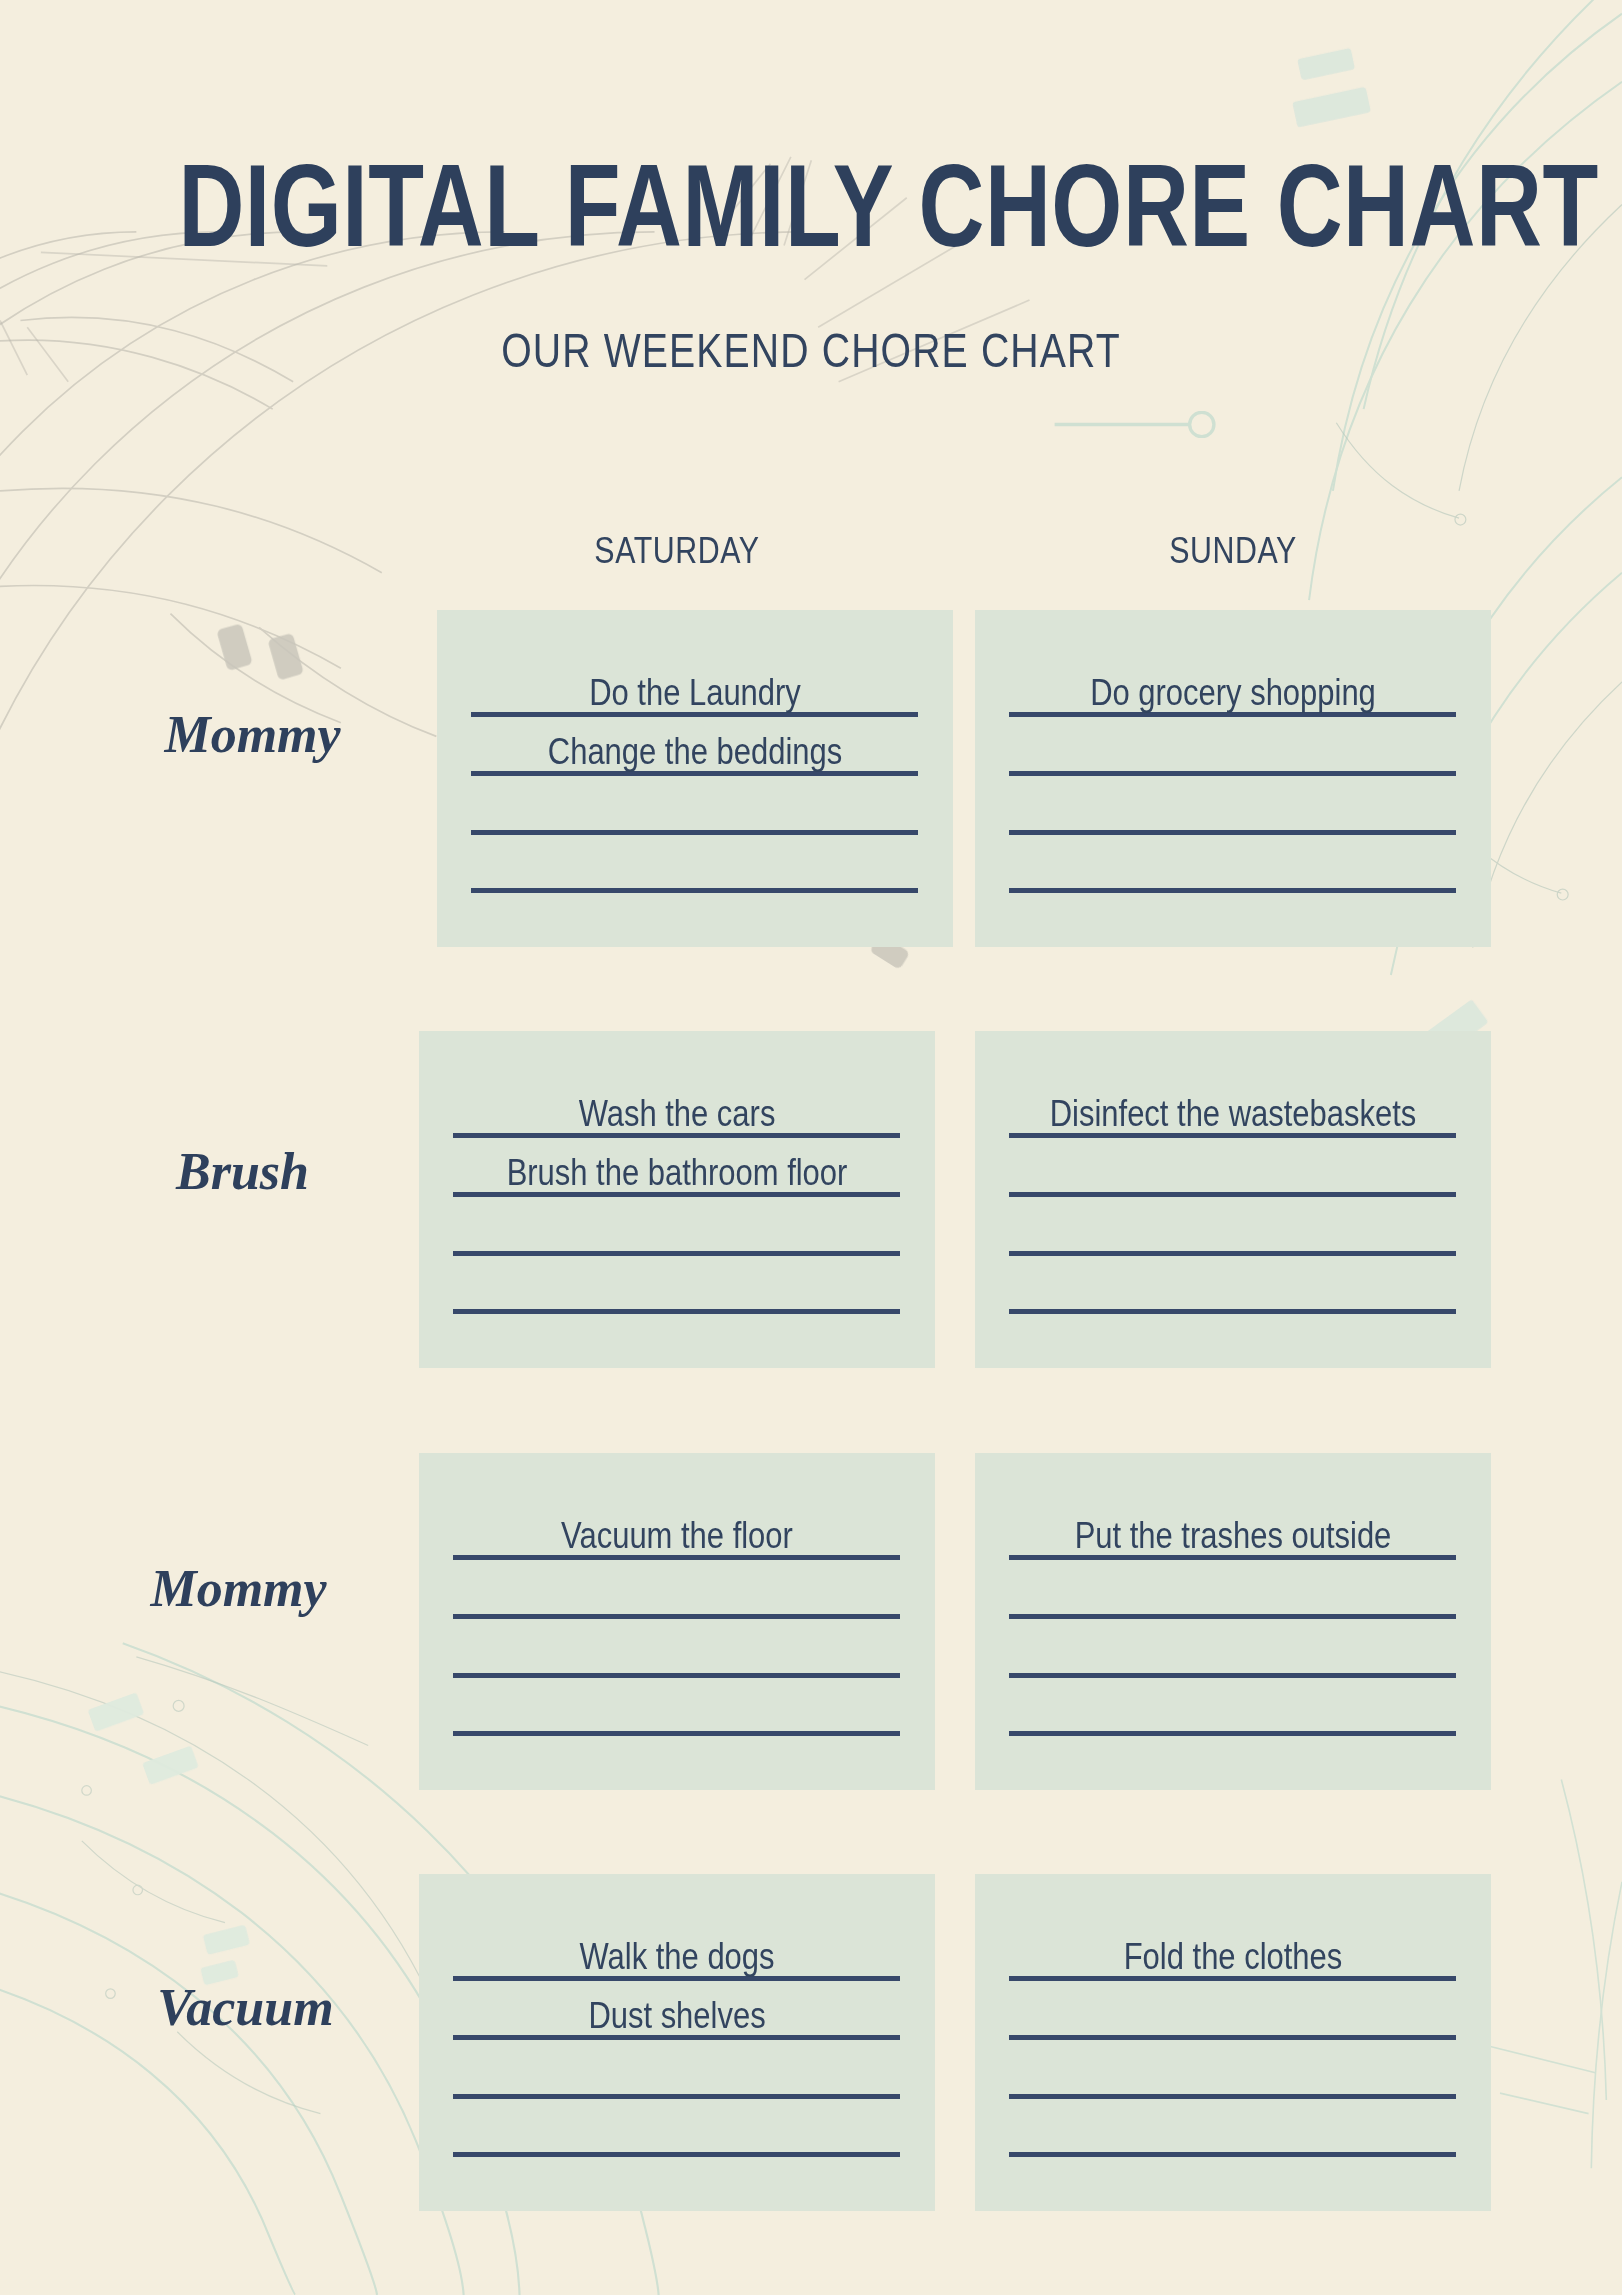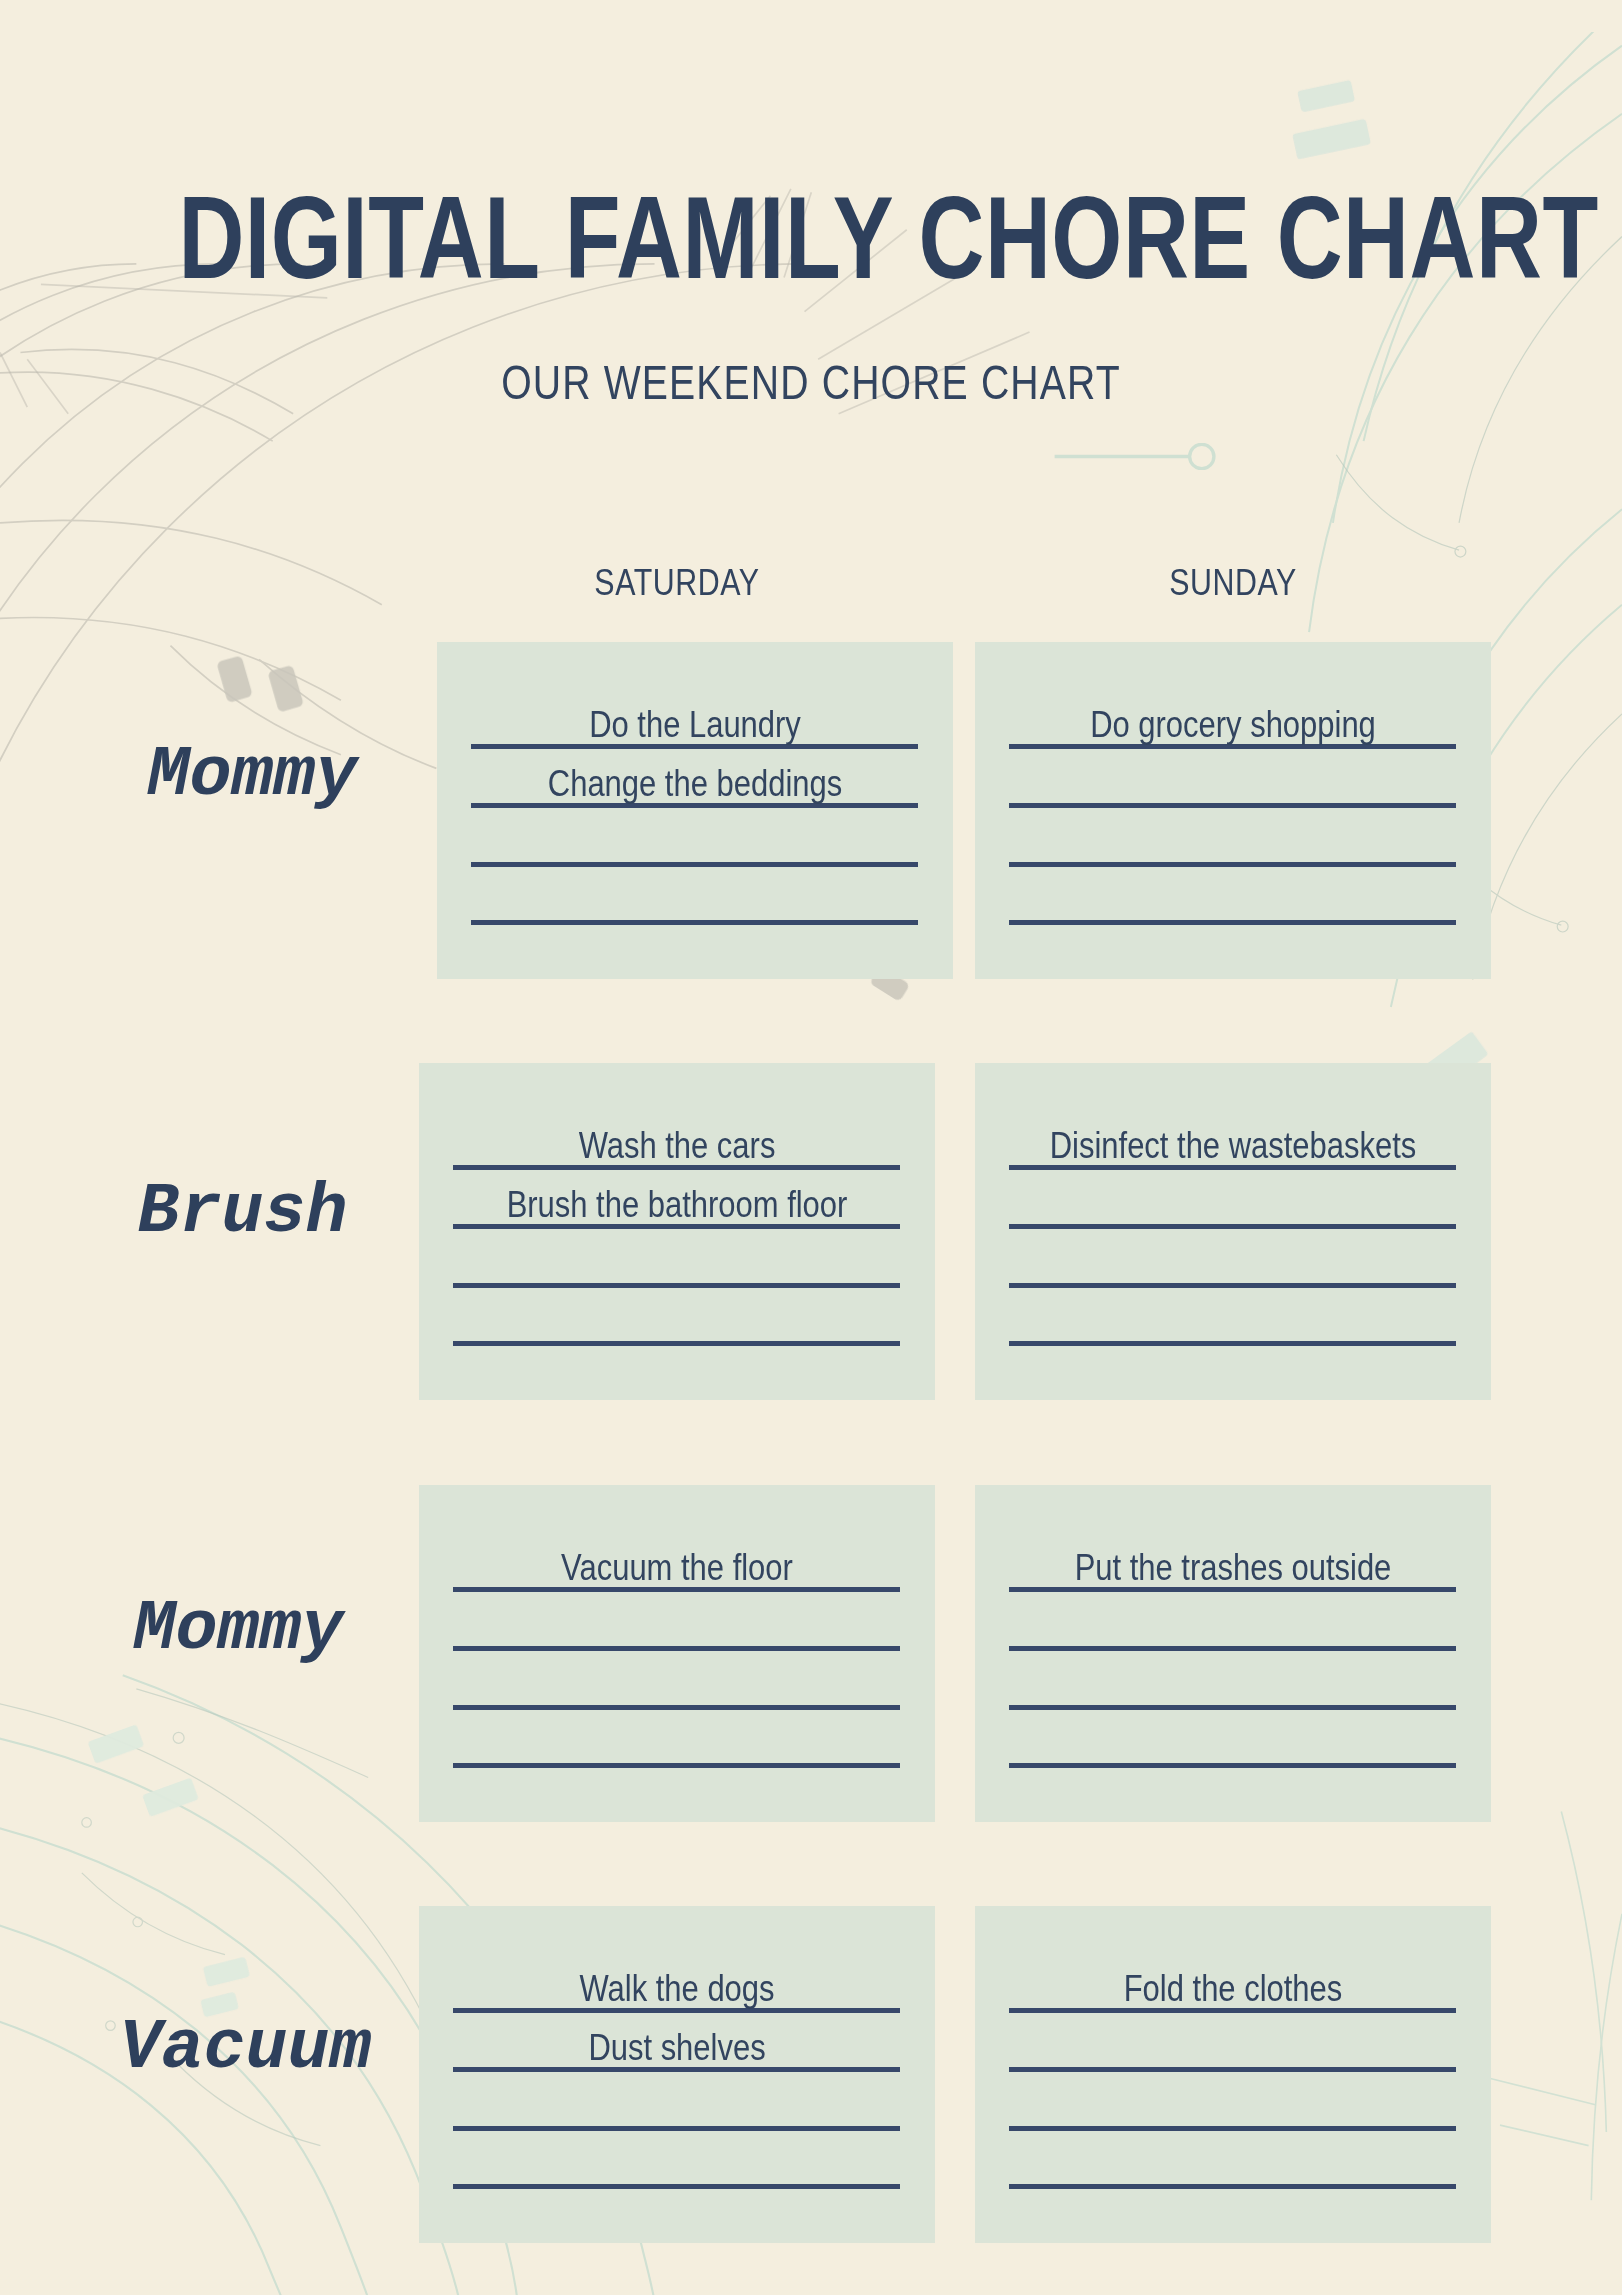--- a/index.html
+++ b/index.html
@@ -3,21 +3,21 @@
 <meta charset="utf-8">
 <style>
   html,body{margin:0;padding:0;}
   body{
     width:1622px;height:2295px;
     background:#f4eede;
     font-family:"Liberation Sans", sans-serif;
     overflow:hidden;
     position:relative;
   }
-  #page{position:absolute;inset:0;width:1622px;height:1727px;margin-top:32px;}
+  #page{position:absolute;inset:0;width:1622px;height:1727px;}
 
   
   .deco{position:absolute;inset:0;width:1622px;height:2295px;pointer-events:none;}
 
   
   .title{
     position:absolute;left:0;top:147px;width:1622px;
     text-align:center;
     font-family:"Liberation Sans Narrow","Liberation Sans",sans-serif;
     font-weight:700;
@@ -59,24 +59,24 @@
     transform:scaleX(0.82);
     transform-origin:50% 50%;
     white-space:nowrap;
   }
   .dayhead.sat{left:419px;width:516px;}
   .dayhead.sun{left:975px;width:516px;}
 
   
   .name{
     position:absolute;
-    font-family:Liberation Mono, monospace;
+    font-family:Liberation Serif, serif;
     font-weight:700;
     font-style:italic;
-    font-size:70px;
+    font-size:52px;
     line-height:1;
     color:#2e405c;
     white-space:nowrap;
     text-align:center;
   }
 
   
   .card{
     position:absolute;
     width:516px;height:337px;

